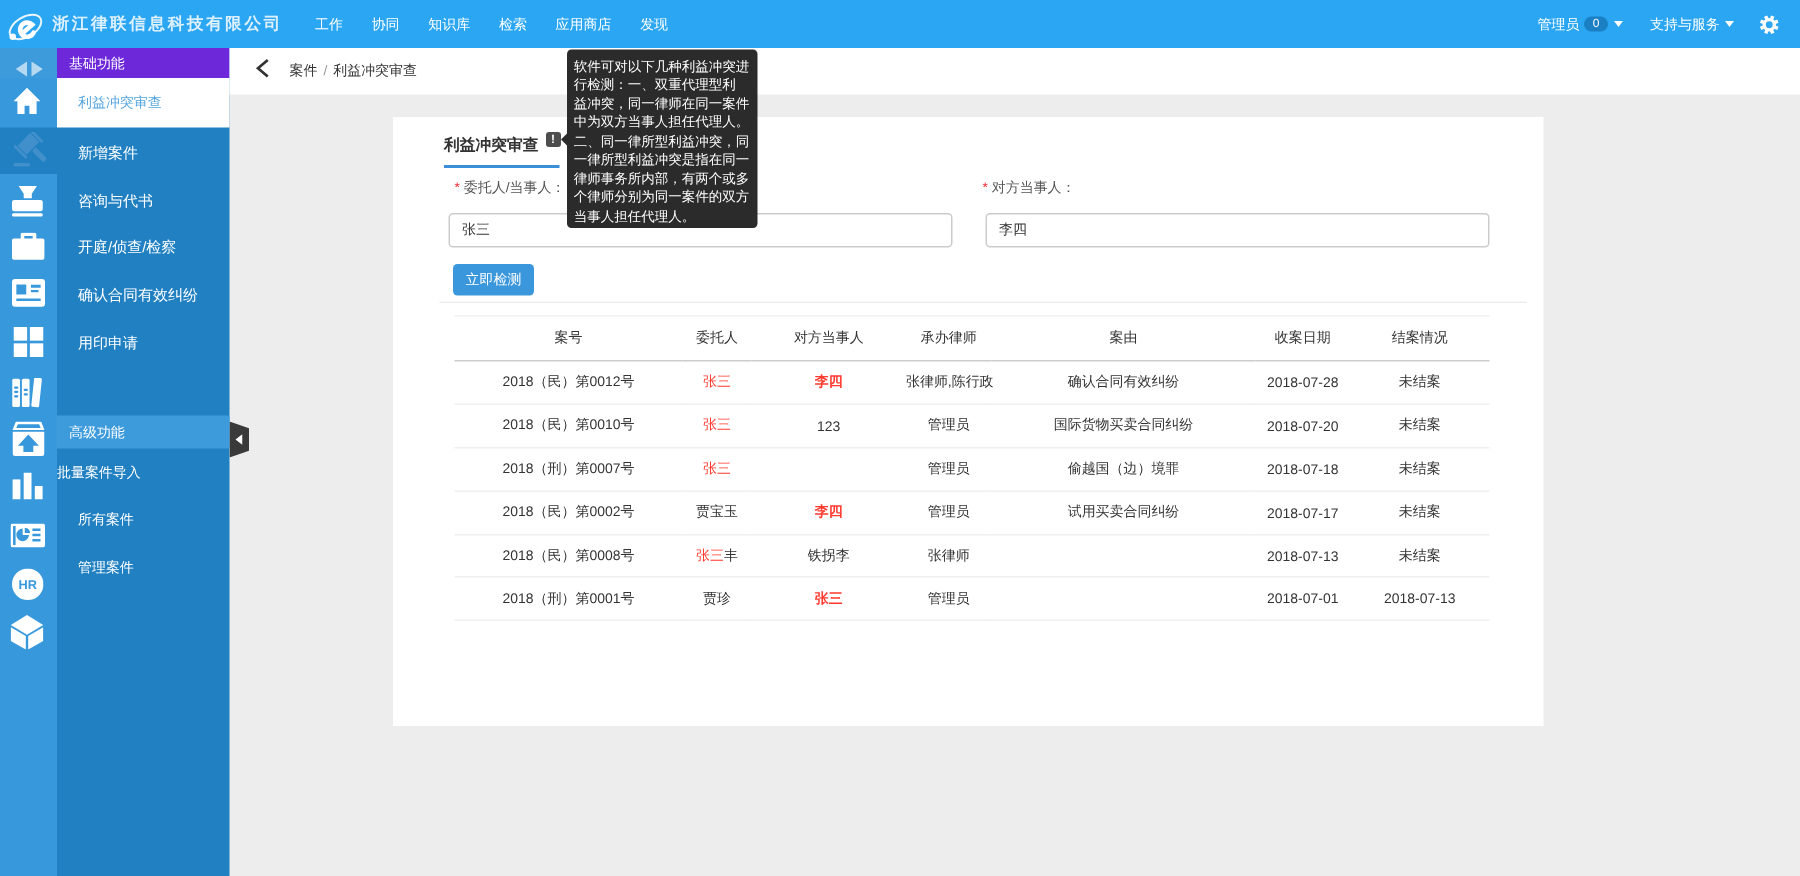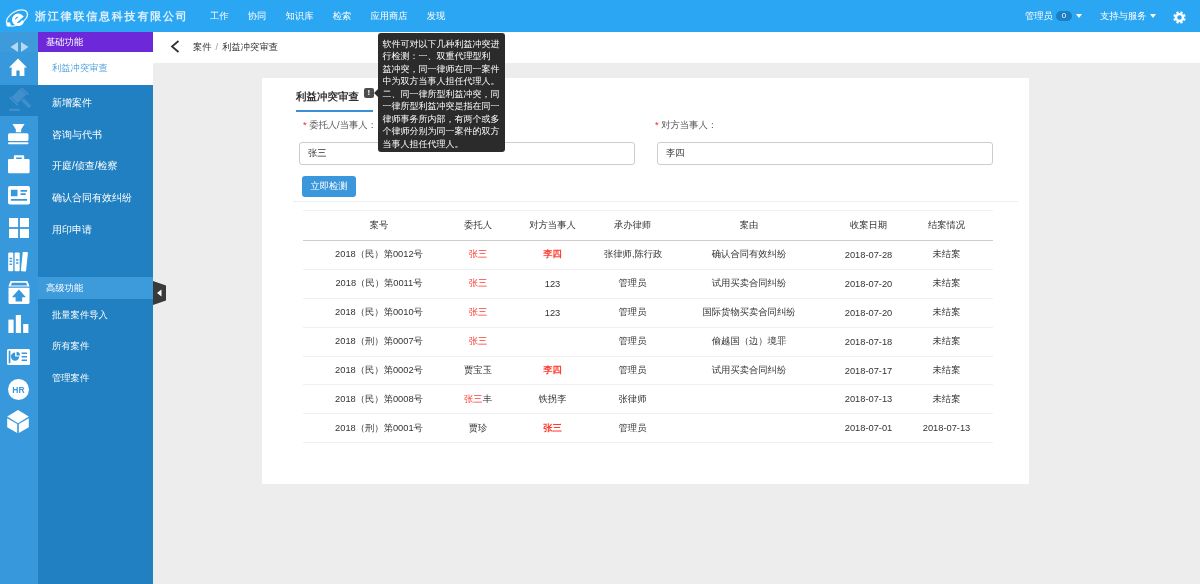--- a/index.html
+++ b/index.html
@@ -128,21 +128,21 @@
 <div class="abs" style="left:38px;top:52px;width:115px;height:33px;background:#ffffff;color:#55a5de;font-size:9.3px;line-height:33px;padding-left:14px;">利益冲突审查</div>
 <div id="menu1" class="abs" style="left:38px;top:87px;width:111px;color:#fff;font-size:10px;">
   <div style="height:31.7px;line-height:31.7px;padding-left:14px;">新增案件</div>
   <div style="height:31.7px;line-height:31.7px;padding-left:14px;">咨询与代书</div>
   <div style="height:31.7px;line-height:31.7px;padding-left:14px;">开庭/侦查/检察</div>
   <div style="height:31.7px;line-height:31.7px;padding-left:14px;">确认合同有效纠纷</div>
   <div style="height:31.7px;line-height:31.7px;padding-left:14px;">用印申请</div>
 </div>
 <div class="abs" style="left:38px;top:277px;width:115px;height:22px;background:#3d9bdc;color:#fff;font-size:9.3px;line-height:22px;padding-left:8px;">高级功能</div>
 <div id="menu2" class="abs" style="left:38px;top:299.5px;width:115px;color:#fff;font-size:9.3px;">
-  <div style="height:31.7px;line-height:31.7px;padding-left:14px;">批量案件导入</div>
+  <div style="height:31.7px;line-height:31.7px;">批量案件导入</div>
   <div style="height:31.7px;line-height:31.7px;padding-left:14px;">所有案件</div>
   <div style="height:31.7px;line-height:31.7px;padding-left:14px;">管理案件</div>
 </div>
 
 <div class="abs" style="left:153px;top:281px;">
   <svg width="13" height="24" viewBox="0 0 13 24">
       <path d="M0 0l13 4.5v15L0 24z" fill="#3a3a3a"></path>
       <path d="M8.5 8.5v7L4 12z" fill="#fff"></path>
     </svg>
 </div>
@@ -197,29 +197,20 @@
       <tr style="height:28.9px;">
           <td class="c">2018（民）第0012号</td>
           <td class="c"><span class="red">张三</span></td>
           <td class="c"><b class="red">李四</b></td>
           <td class="c">张律师,陈行政</td>
           <td class="c">确认合同有效纠纷</td>
           <td class="c">2018-07-28</td>
           <td class="c">未结案</td>
         </tr>
       <tr style="height:28.9px;">
-          <td class="c">2018（民）第0011号</td>
-          <td class="c"><span class="red">张三</span></td>
-          <td class="c">123</td>
-          <td class="c">管理员</td>
-          <td class="c">试用买卖合同纠纷</td>
-          <td class="c">2018-07-20</td>
-          <td class="c">未结案</td>
-        </tr>
-      <tr style="height:28.9px;">
           <td class="c">2018（民）第0010号</td>
           <td class="c"><span class="red">张三</span></td>
           <td class="c">123</td>
           <td class="c">管理员</td>
           <td class="c">国际货物买卖合同纠纷</td>
           <td class="c">2018-07-20</td>
           <td class="c">未结案</td>
         </tr>
       <tr style="height:28.9px;">
           <td class="c">2018（刑）第0007号</td>

